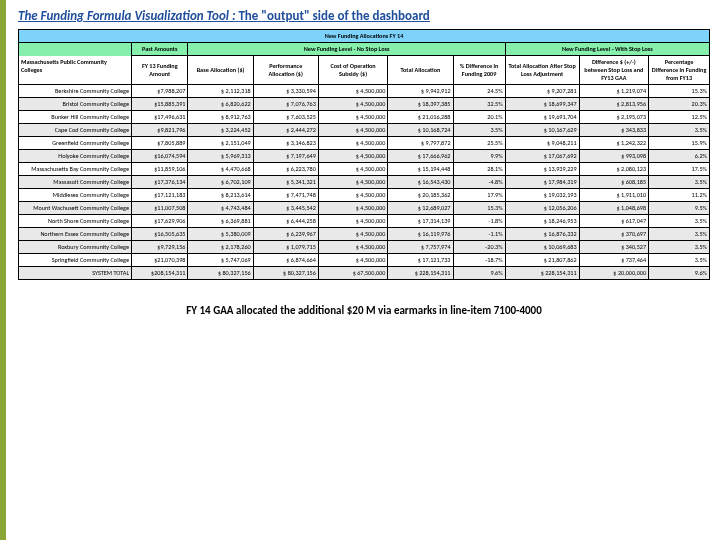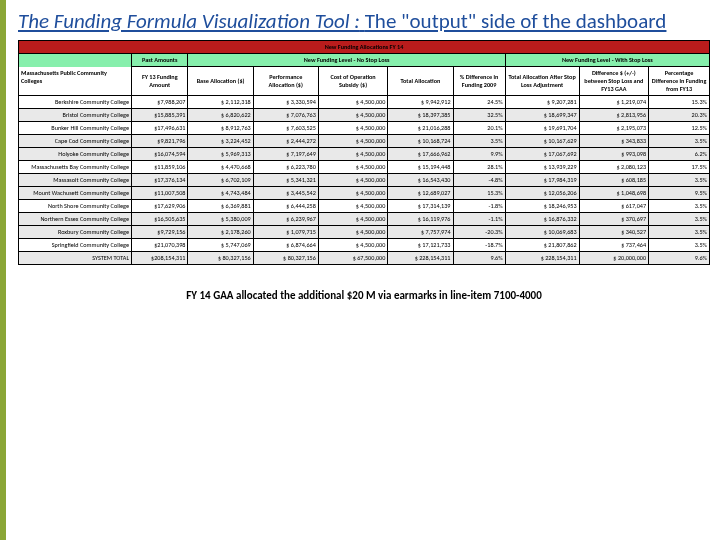--- a/index.html
+++ b/index.html
@@ -19,43 +19,43 @@
     position: relative;
   }
   .accent-bar {
     position: absolute;
     left: 0; top: 0; bottom: 0;
     width: 6px;
     background: #8aa636;
   }
   h1.title {
     margin: 0 0 6px 0;
-    font-size: 21px;
-    font-weight: normal;
+    font-size: 13px;
+    font-weight: bold;
     font-style: italic;
     color: #1f4e9c;
     text-decoration: underline;
   }
   .title .plain { font-style: normal; text-decoration: underline; }
   table {
     border-collapse: collapse;
     width: 100%;
     font-size: 6.2px;
     table-layout: fixed;
   }
   th, td {
     border: 1px solid #000;
     padding: 2px 2px;
     vertical-align: middle;
   }
   th { font-weight: bold; text-align: center; }
   td { text-align: right; }
   td.rowhdr { text-align: right; font-weight: normal; }
   thead th { background: #fff; }
-  .banner th { background: #b91c1c; font-weight: bold; }
+  .banner th { background: #7dd3fc; font-weight: bold; }
   .section-hdr th { background: #86efac; font-weight: bold; }
   tr.band td { background: #e9e9e9; }
   col.c1 { width: 13%; }
   col.c2 { width: 6.5%; }
   col.c3 { width: 7.5%; }
   col.c4 { width: 7.5%; }
   col.c5 { width: 8%; }
   col.c6 { width: 7.5%; }
   col.c7 { width: 6%; }
   col.c8 { width: 8.5%; }
@@ -157,20 +157,32 @@
           <td>$9,821,796</td>
           <td>$  3,224,452</td>
           <td>$  2,444,272</td>
           <td>$  4,500,000</td>
           <td>$    10,168,724</td>
           <td>3.5%</td>
           <td>$  10,167,629</td>
           <td>$     343,833</td>
           <td>3.5%</td>
         </tr>
+        <tr>
+          <td class="rowhdr">Greenfield Community College</td>
+          <td>$7,805,889</td>
+          <td>$  2,151,049</td>
+          <td>$  3,146,823</td>
+          <td>$  4,500,000</td>
+          <td>$      9,797,872</td>
+          <td>25.5%</td>
+          <td>$    9,048,211</td>
+          <td>$  1,242,322</td>
+          <td>15.9%</td>
+        </tr>
         <tr class="band">
           <td class="rowhdr">Holyoke Community College</td>
           <td>$16,074,594</td>
           <td>$  5,969,313</td>
           <td>$  7,197,649</td>
           <td>$  4,500,000</td>
           <td>$    17,666,962</td>
           <td>9.9%</td>
           <td>$  17,067,692</td>
           <td>$     993,098</td>
@@ -192,20 +204,32 @@
           <td class="rowhdr">Massasoit Community College</td>
           <td>$17,376,134</td>
           <td>$  6,702,109</td>
           <td>$  5,341,321</td>
           <td>$  4,500,000</td>
           <td>$    16,543,430</td>
           <td>-4.8%</td>
           <td>$  17,984,319</td>
           <td>$     608,185</td>
           <td>3.5%</td>
+        </tr>
+        <tr>
+          <td class="rowhdr">Middlesex Community College</td>
+          <td>$17,121,183</td>
+          <td>$  8,213,614</td>
+          <td>$  7,471,748</td>
+          <td>$  4,500,000</td>
+          <td>$    20,185,362</td>
+          <td>17.9%</td>
+          <td>$  19,032,193</td>
+          <td>$  1,911,010</td>
+          <td>11.2%</td>
         </tr>
         <tr class="band">
           <td class="rowhdr">Mount Wachusett Community College</td>
           <td>$11,007,508</td>
           <td>$  4,743,484</td>
           <td>$  3,445,542</td>
           <td>$  4,500,000</td>
           <td>$    12,689,027</td>
           <td>15.3%</td>
           <td>$  12,056,206</td>

